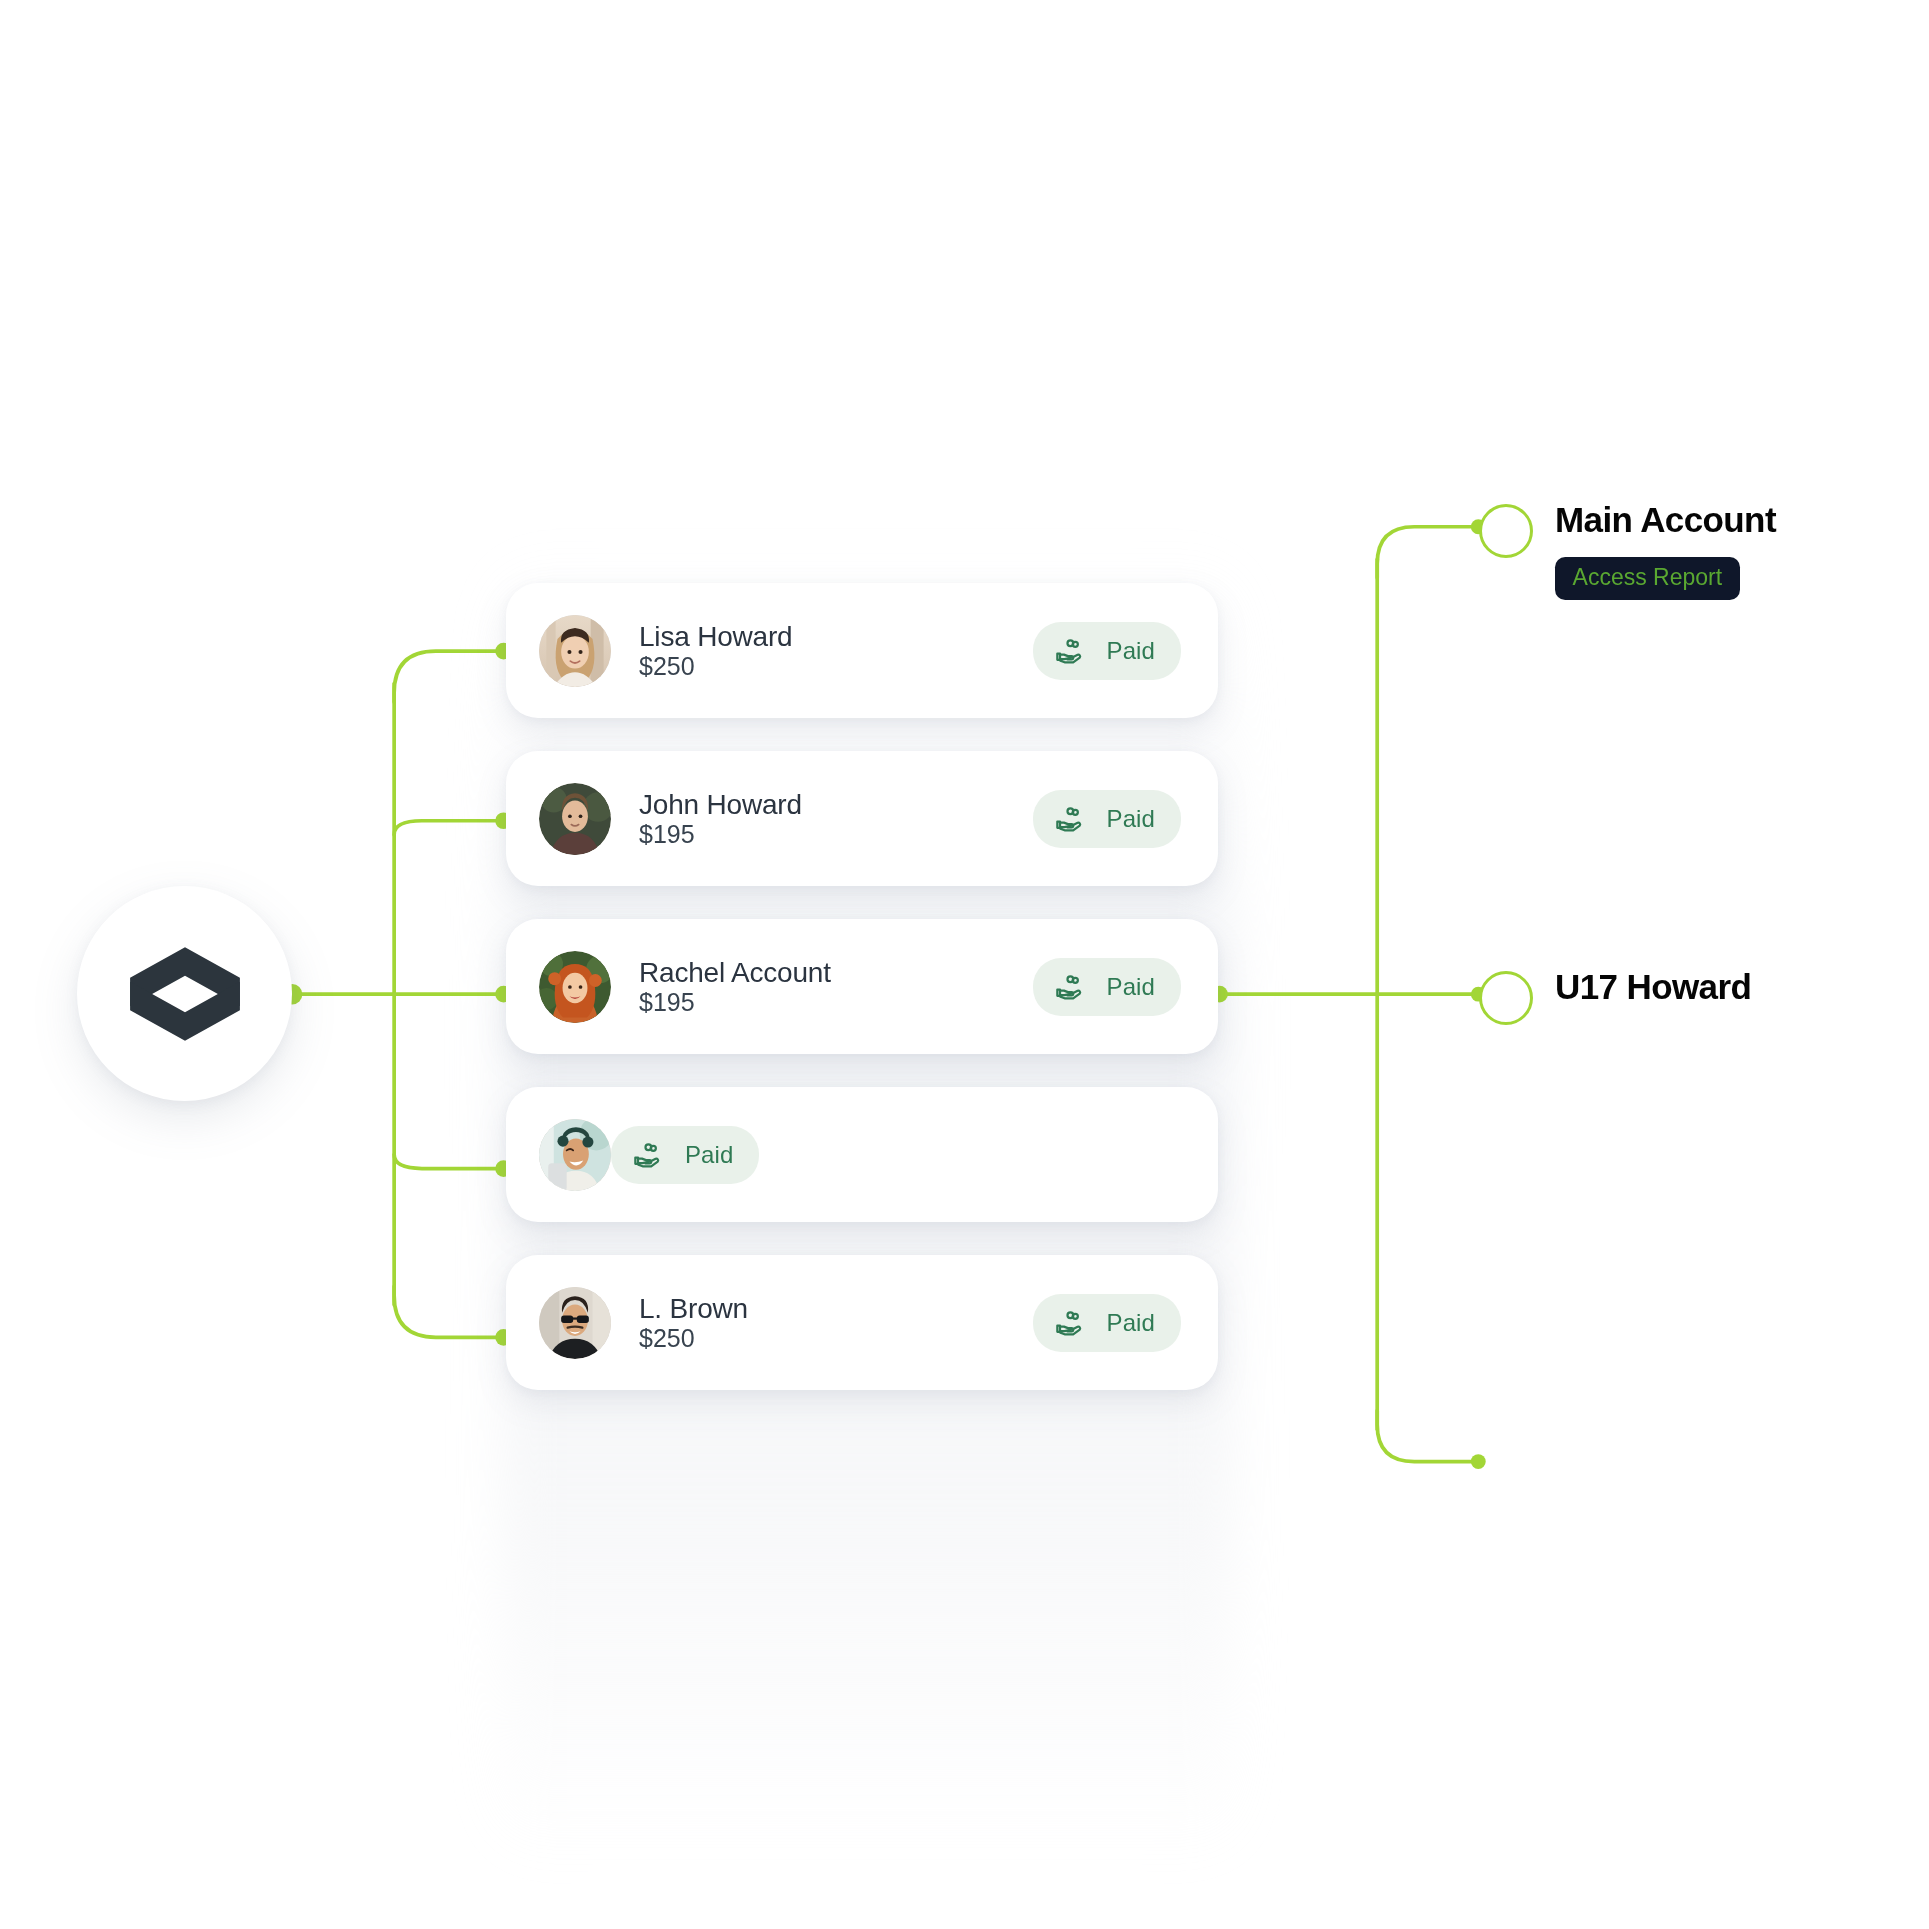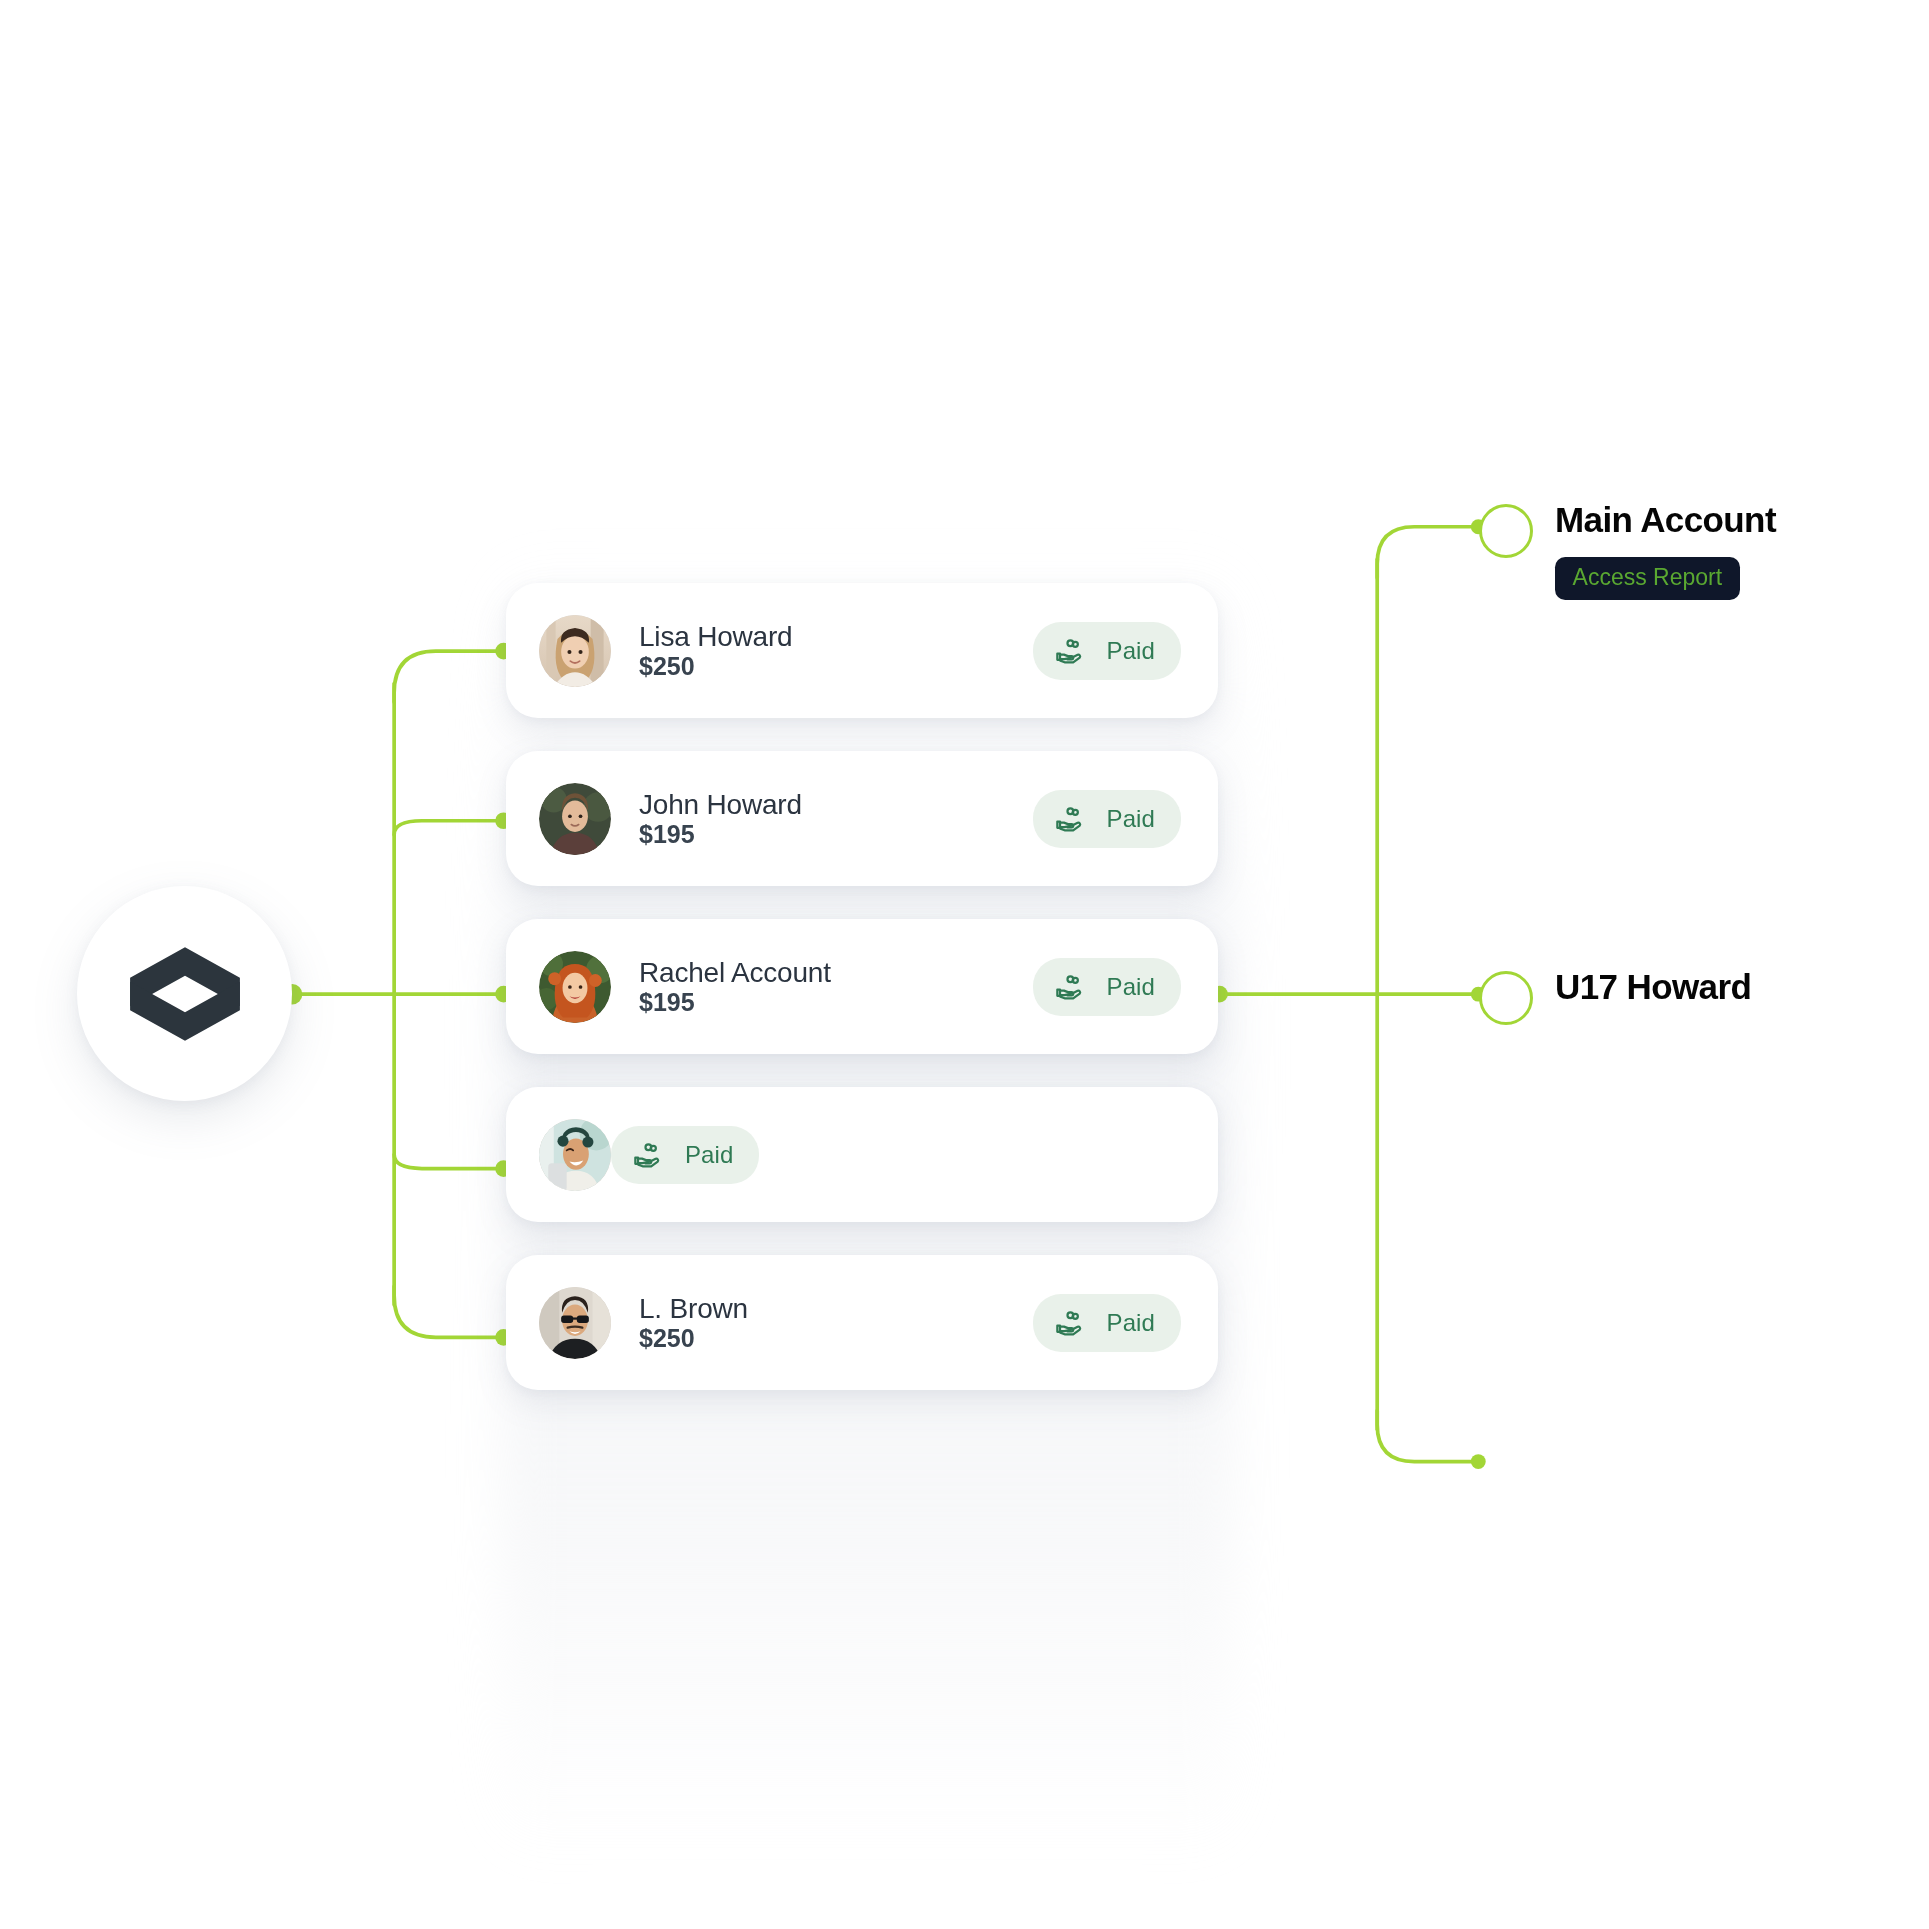--- a/index.html
+++ b/index.html
@@ -63,21 +63,21 @@
   .pay-info { margin-left:28px; flex:1; }
   .pay-name {
     font-size:28px;
     font-weight:400;
     color:#2b3440;
     letter-spacing:-0.2px;
     line-height:1.08;
   }
   .pay-amount {
     font-size:25px;
-    font-weight:700;
+    font-weight:400;
     color:#38434f;
     margin-top:1px;
     line-height:1.05;
   }
   .paid-badge {
     display:flex; align-items:center; gap:24px;
     background:#e9f1ea;
     border-radius:28px;
     height:58px;
     padding:0 26px 0 22px;

